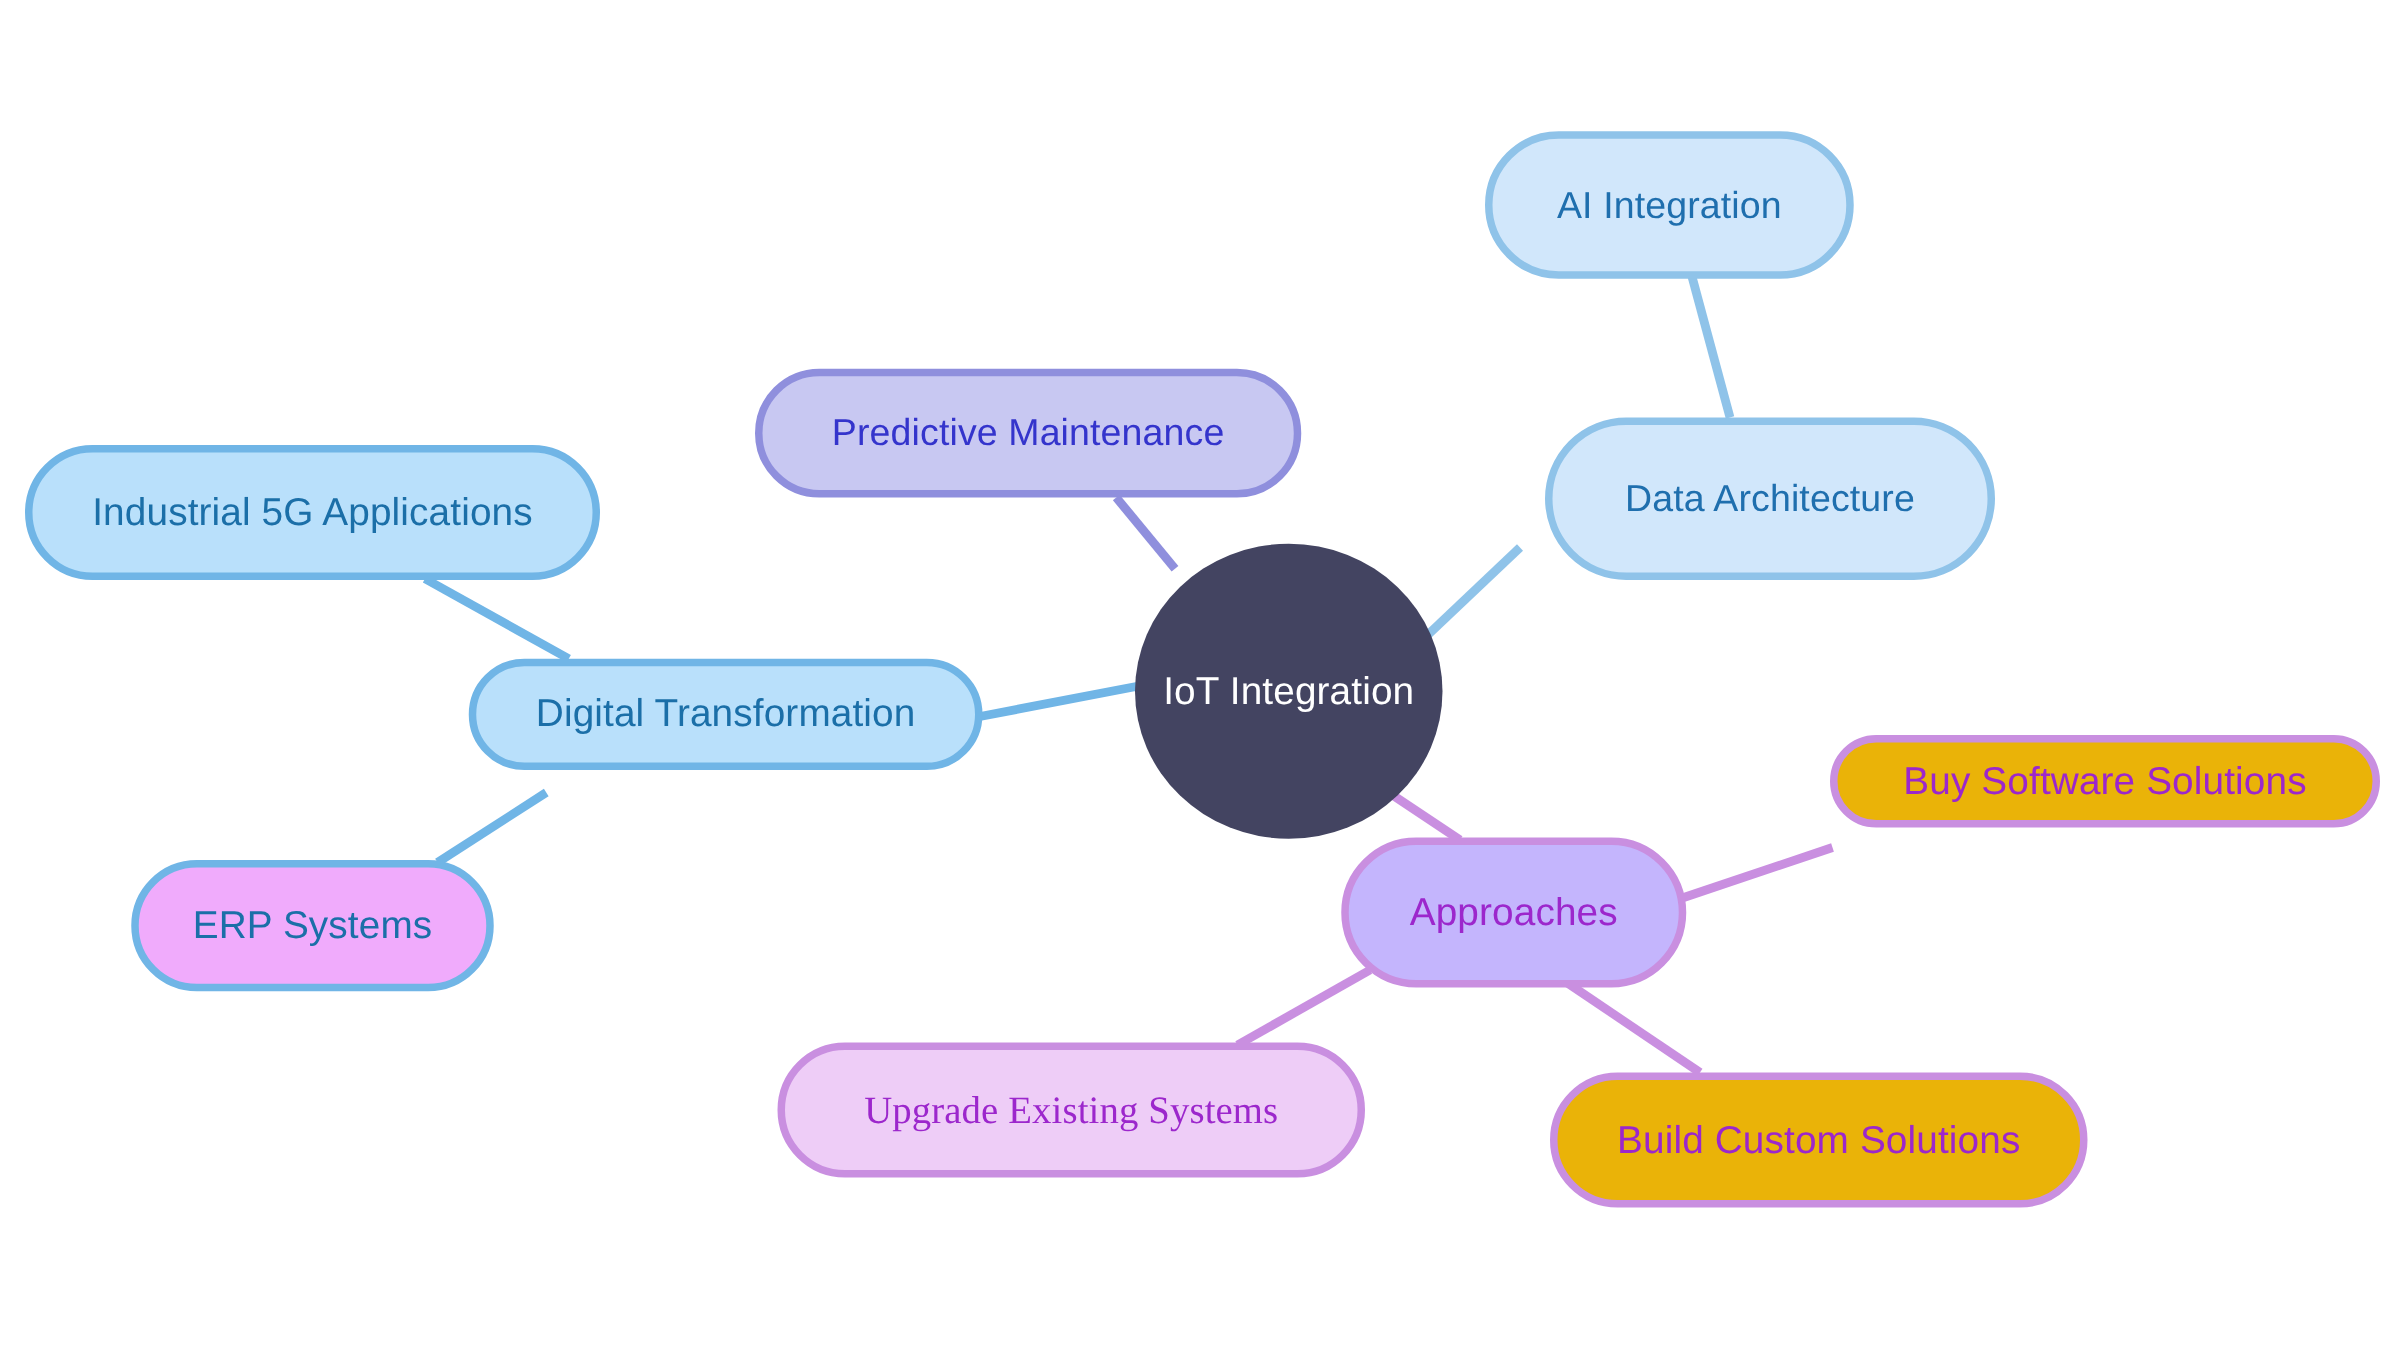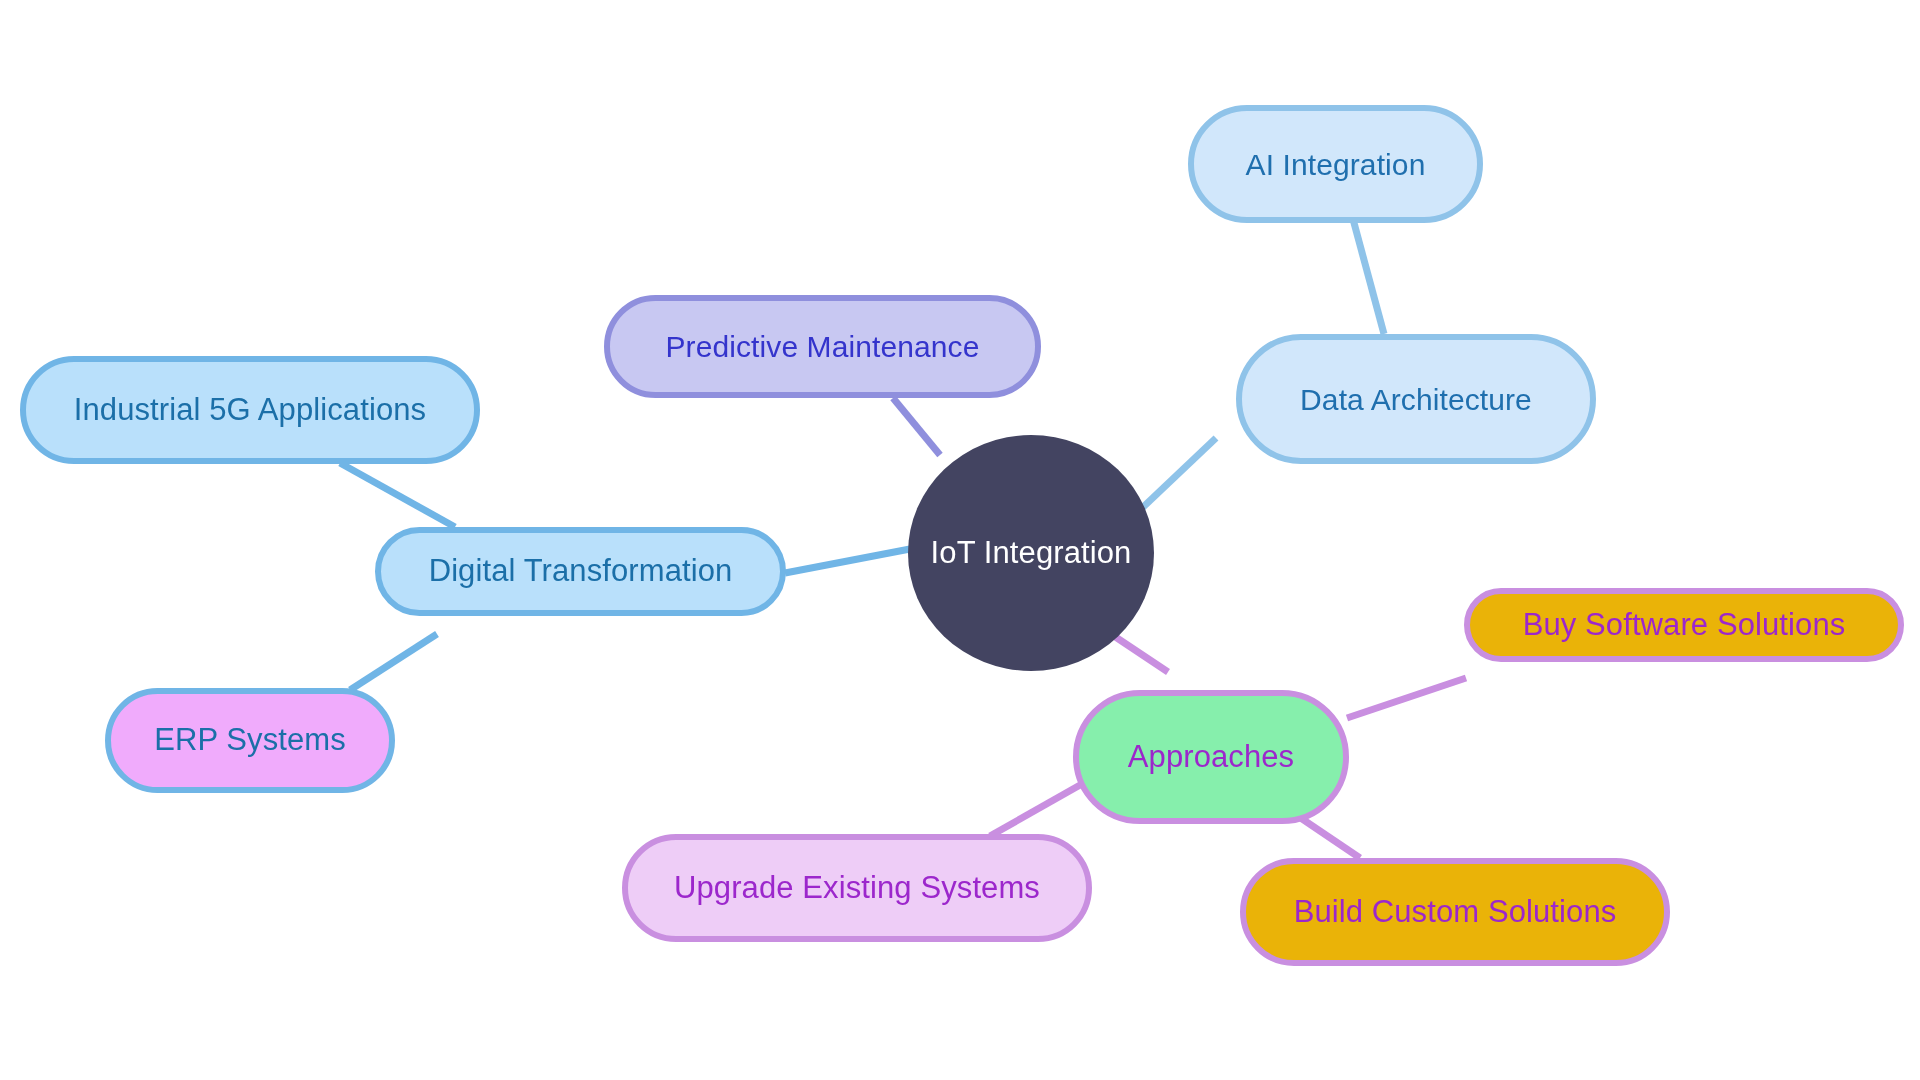--- a/index.html
+++ b/index.html
@@ -85,27 +85,27 @@
       </div>
       <div class="node rounded" style="left: 20px; top: 356px; width: 460px; height: 108px; background: rgb(185, 224, 251); color: rgb(27, 111, 168); font-size: 31px; border-width: 6px; border-color: rgb(112, 181, 230); border-style: solid;">
         <span class="node-label">Industrial 5G Applications</span>
       </div>
       <div class="node rounded" style="left: 375px; top: 527px; width: 411px; height: 89px; background: rgb(185, 224, 251); color: rgb(27, 111, 168); font-size: 31px; border-width: 6px; border-color: rgb(112, 181, 230); border-style: solid; text-align: center;">
         <span class="node-label">Digital Transformation</span>
       </div>
       <div class="node rounded" style="left: 105px; top: 688px; width: 290px; height: 105px; background: #f0abfc; color: rgb(27, 111, 168); font-size: 31px; border-width: 6px; border-color: rgb(112, 181, 230); border-style: solid;">
         <span class="node-label">ERP Systems</span>
       </div>
-      <div class="node rounded" style="left: 1073px; top: 690px; width: 276px; height: 134px; background: #86efac; color: rgb(156, 39, 204); font-size: 31px; border-width: 6px; border-color: rgb(201, 143, 224); border-style: solid;">
+      <div class="node rounded" style="left: 1073px; top: 670px; width: 276px; height: 120px; background: #c4b5fd; color: rgb(156, 39, 204); font-size: 31px; border-width: 6px; border-color: rgb(201, 143, 224); border-style: solid;">
         <span class="node-label">Approaches</span>
       </div>
       <div class="node rounded" style="left: 1464px; top: 588px; width: 440px; height: 74px; background: #eab308; color: rgb(156, 39, 204); font-size: 31px; border-width: 6px; border-color: rgb(201, 143, 224); border-style: solid;">
         <span class="node-label">Buy Software Solutions</span>
       </div>
-      <div class="node rounded" style="left: 622px; top: 834px; width: 470px; height: 108px; background: rgb(238, 205, 247); color: rgb(156, 39, 204); font-size: 31px; border-width: 6px; border-color: rgb(201, 143, 224); border-style: solid;">
+      <div class="node rounded" style="left: 622px; top: 834px; width: 470px; height: 108px; background: rgb(238, 205, 247); color: rgb(156, 39, 204); font-size: 31px; border-width: 6px; border-color: rgb(201, 143, 224); border-style: solid; font-family: Liberation Serif, serif;">
         <span class="node-label">Upgrade Existing Systems</span>
       </div>
       <div class="node rounded" style="left: 1240px; top: 858px; width: 430px; height: 108px; background: #eab308; color: rgb(156, 39, 204); font-size: 31px; border-width: 6px; border-color: rgb(201, 143, 224); border-style: solid;">
         <span class="node-label">Build Custom Solutions</span>
       </div>
     </div>
 
 </div>
 
 </body></html>

